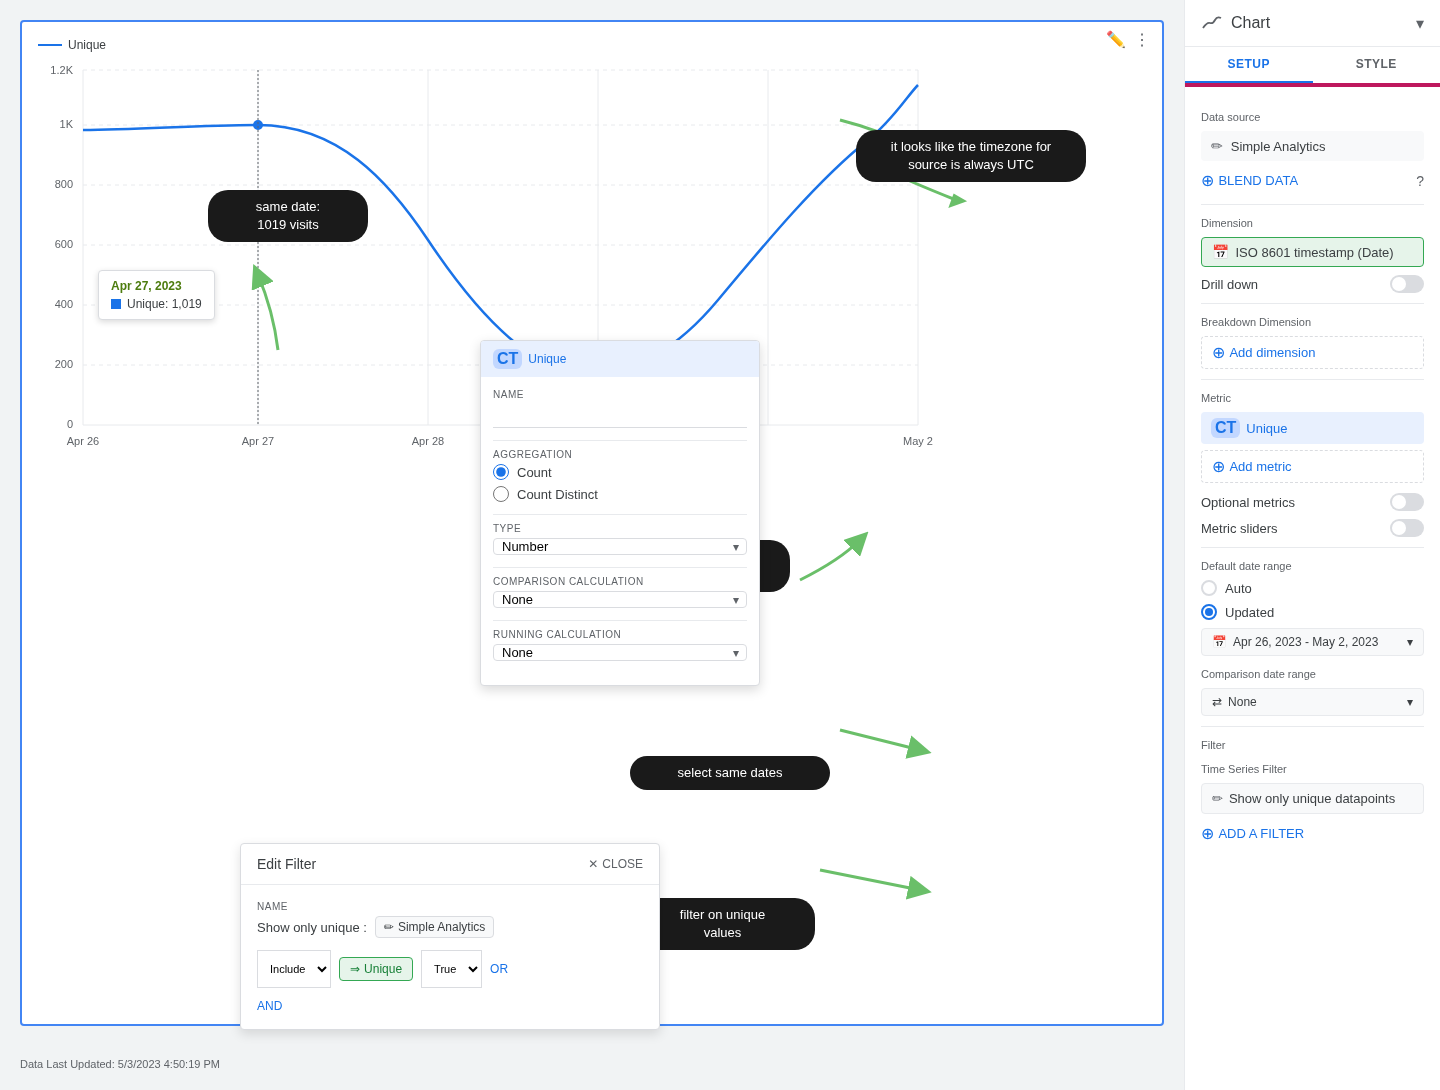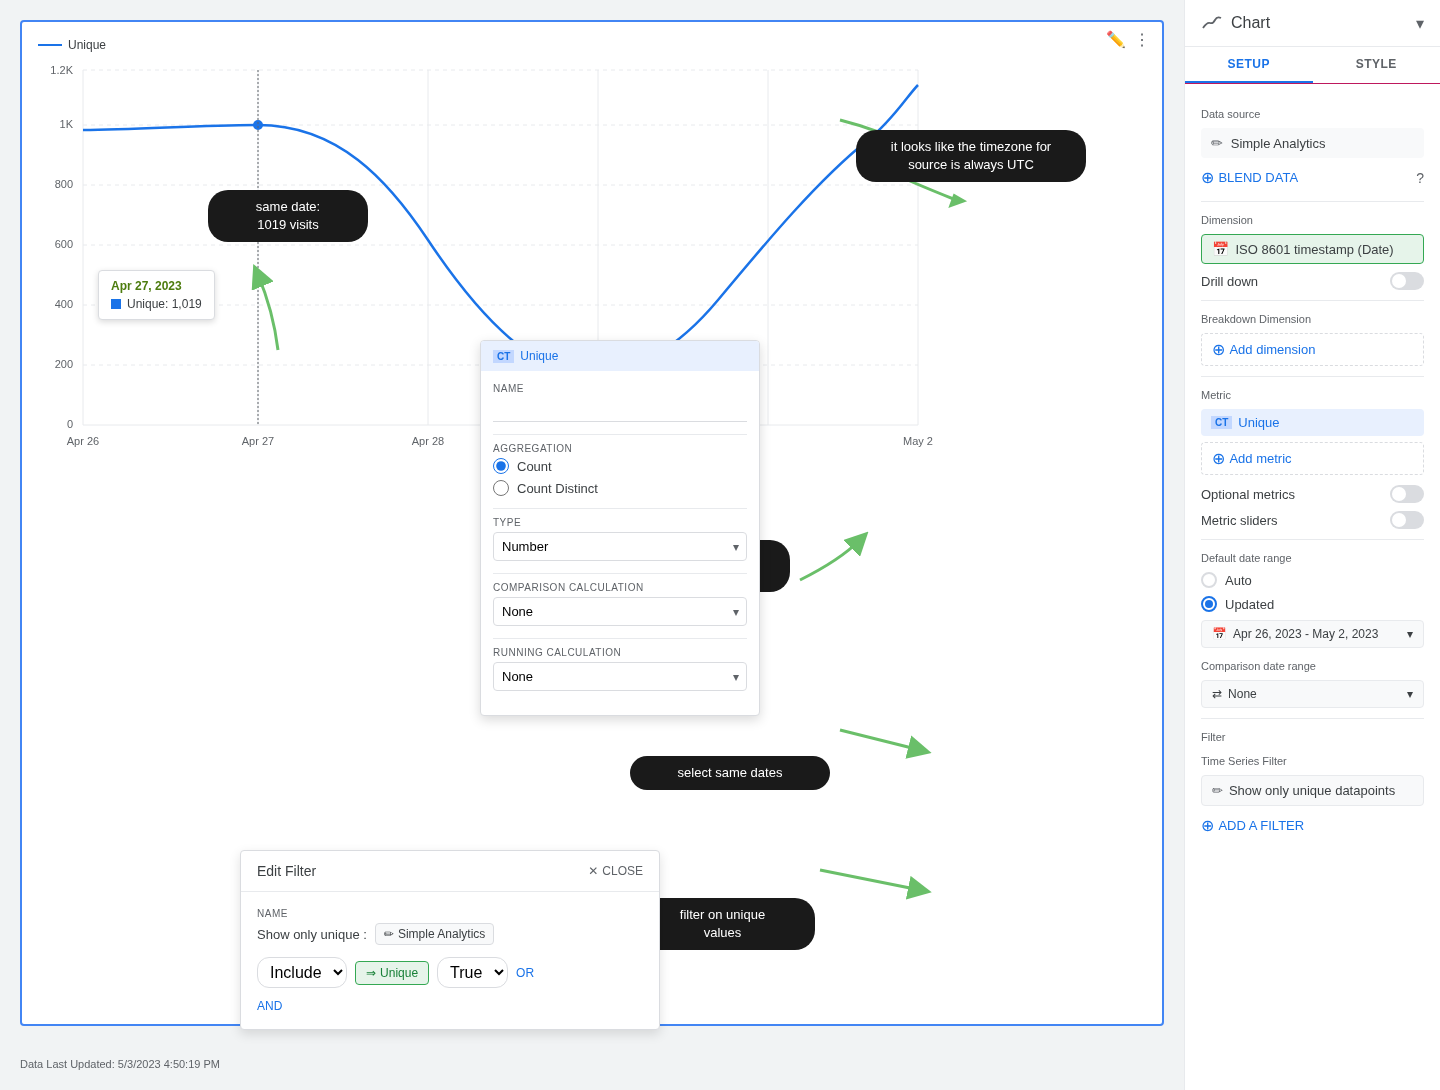--- a/index.html
+++ b/index.html
@@ -195,21 +195,21 @@
     .radio-input {
       width: 16px;
       height: 16px;
       accent-color: #1a73e8;
     }
 
     .popup-select {
       width: 100%;
       border: 1px solid #dadce0;
       border-radius: 4px;
-      padding: 6px 8px;
+      padding: 0 8px;
       font-size: 13px;
       background: white;
       appearance: none;
       -webkit-appearance: none;
     }
 
     .select-wrapper {
       position: relative;
     }
 
@@ -300,23 +300,23 @@
 
     .filter-condition-row {
       display: flex;
       align-items: center;
       gap: 8px;
       margin-bottom: 10px;
     }
 
     .filter-select {
       border: 1px solid #dadce0;
-      border-radius: 12px;
-      padding: 5px 8px;
-      font-size: 16px;
+      border-radius: 0;
+      padding: 11px 8px;
+      font-size: 11px;
       background: white;
       cursor: pointer;
     }
 
     .filter-field-chip {
       background: #e6f4ea;
       border: 1px solid #34a853;
       border-radius: 4px;
       padding: 4px 10px;
       font-size: 12px;
@@ -371,21 +371,21 @@
       background: none;
       border: none;
       cursor: pointer;
       color: #5f6368;
       font-size: 16px;
     }
 
     
     .panel-tabs {
       display: flex;
-      border-bottom: 1px solid #be185d;
+      border-bottom: 4px solid #be185d;
     }
 
     .panel-tab {
       flex: 1;
       text-align: center;
       padding: 10px;
       font-size: 12px;
       font-weight: 600;
       cursor: pointer;
       color: #5f6368;
@@ -518,25 +518,25 @@
       gap: 6px;
       background: #e8f0fe;
       border-radius: 4px;
       padding: 6px 10px;
       font-size: 13px;
       color: #1a73e8;
       margin-bottom: 6px;
     }
 
     .metric-ct {
-      font-size: 10px;
+      font-size: 16px;
       font-weight: 600;
       color: #1a73e8;
       background: #c2d7ff;
-      border-radius: 0;
+      border-radius: 6px;
       padding: 1px 4px;
     }
 
     .add-btn {
       display: flex;
       align-items: center;
       gap: 4px;
       color: #1a73e8;
       font-size: 13px;
       cursor: pointer;

